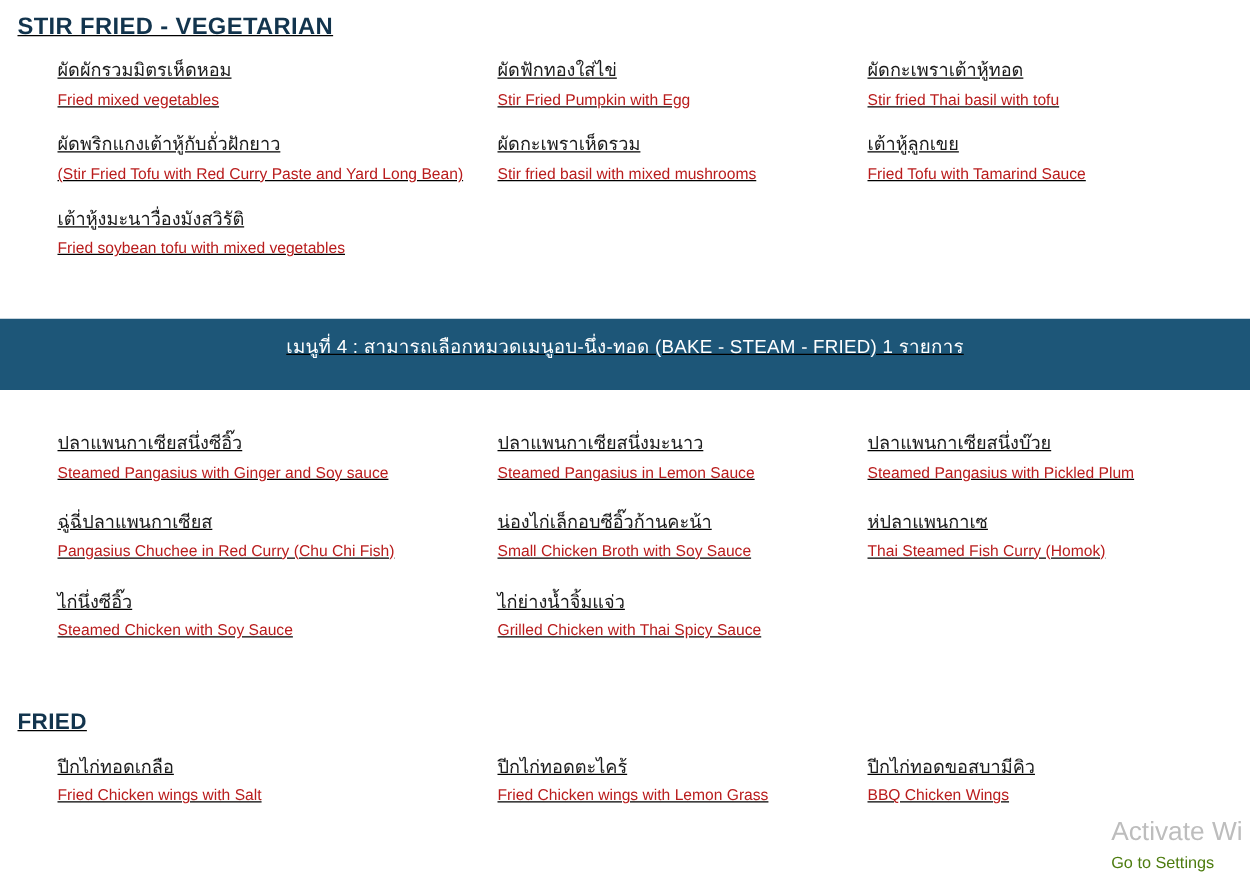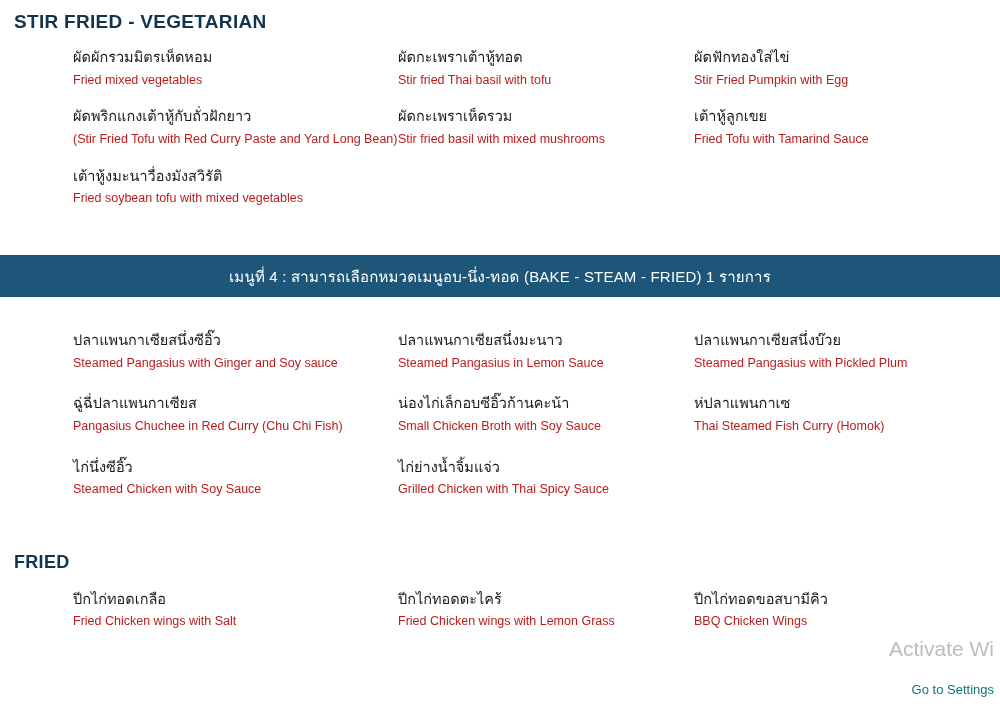--- a/index.html
+++ b/index.html
@@ -10,41 +10,42 @@
     height: 715px;
     background: #ffffff;
     font-family: "Liberation Sans", sans-serif;
     overflow: hidden;
   }
   .page {
     position: relative;
     width: 1000px;
     height: 715px;
     background: #ffffff;
+    text-decoration: underline;
   }
 
   
   .section-title {
     font-size: 19px;
     font-weight: bold;
     color: #12344d;
     letter-spacing: 0.3px;
     padding: 0 0 0 14px;
   }
   .section-title.small {
     font-size: 18px;
   }
 
   
   .banner {
     background: #1d5678;
     color: #ffffff;
     text-align: center;
     font-size: 15px;
-    padding: 10px 6px 8px 6px;
+    padding: 10px 6px 23px 6px;
     letter-spacing: 0.2px;
   }
 
   
   .items-grid {
     display: grid;
     grid-template-columns: repeat(3, 1fr);
     column-gap: 0px;
     row-gap: 0px;
     padding: 0 0 0 0;
@@ -60,21 +61,21 @@
   }
   .item .eng {
     font-size: 12.5px;
     color: #b91c1c;
     line-height: 1.5;
     margin-top: 3px;
     white-space: nowrap;
   }
 
   
-  .items-grid .item:nth-child(3n+1) { padding-left: 46px; margin-left: 27px; }
+  .items-grid .item:nth-child(3n+1) { padding-left: 46px; }
   .items-grid .item:nth-child(3n+2) { padding-left: 0px; }
   .items-grid .item:nth-child(3n+3) { padding-left: 0px; }
 
   .block-stirfried { padding-top: 11px; }
   .block-stirfried .items-grid { margin-top: 6px; }
 
   .spacer-lg { height: 38px; }
 
   .bake-block { padding-top: 18px; }
   .bake-block .items-grid { margin-top: 5px; }
@@ -86,58 +87,58 @@
 
   
   .items-grid { grid-template-columns: 398px 296px 306px; }
   .items-grid .item:nth-child(3n+1) { padding-left: 46px; }
 
   
   .watermark {
     position: absolute;
     right: 6px;
     bottom: 18px;
-    text-align: right;
+    text-align: left;
     color: #b9b9b9;
     pointer-events: none;
     user-select: none;
   }
   .watermark .line1 {
     font-size: 21px;
     line-height: 1.1;
     color: #bdbdbd;
     white-space: nowrap;
   }
   .watermark .line2 {
     font-size: 13px;
-    margin-top: 22px;
-    color: #0f766e;
+    margin-top: 5px;
+    color: #4d7c0f;
     white-space: nowrap;
   }
 </style>
 </head>
 <body>
 
 <div class="page">
 
   <div class="block-stirfried">
     <div class="section-title">STIR FRIED - VEGETARIAN</div>
     <div class="items-grid">
 
       <div class="item">
         <div class="thai">ผัดผักรวมมิตรเห็ดหอม</div>
         <div class="eng">Fried mixed vegetables</div>
       </div>
       <div class="item">
+        <div class="thai">ผัดฟักทองใส่ไข่</div>
+        <div class="eng">Stir Fried Pumpkin with Egg</div>
+      </div>
+      <div class="item">
         <div class="thai">ผัดกะเพราเต้าหู้ทอด</div>
         <div class="eng">Stir fried Thai basil with tofu</div>
-      </div>
-      <div class="item">
-        <div class="thai">ผัดฟักทองใส่ไข่</div>
-        <div class="eng">Stir Fried Pumpkin with Egg</div>
       </div>
 
       <div class="item">
         <div class="thai">ผัดพริกแกงเต้าหู้กับถั่วฝักยาว</div>
         <div class="eng">(Stir Fried Tofu with Red Curry Paste and Yard Long Bean)</div>
       </div>
       <div class="item">
         <div class="thai">ผัดกะเพราเห็ดรวม</div>
         <div class="eng">Stir fried basil with mixed mushrooms</div>
       </div>

